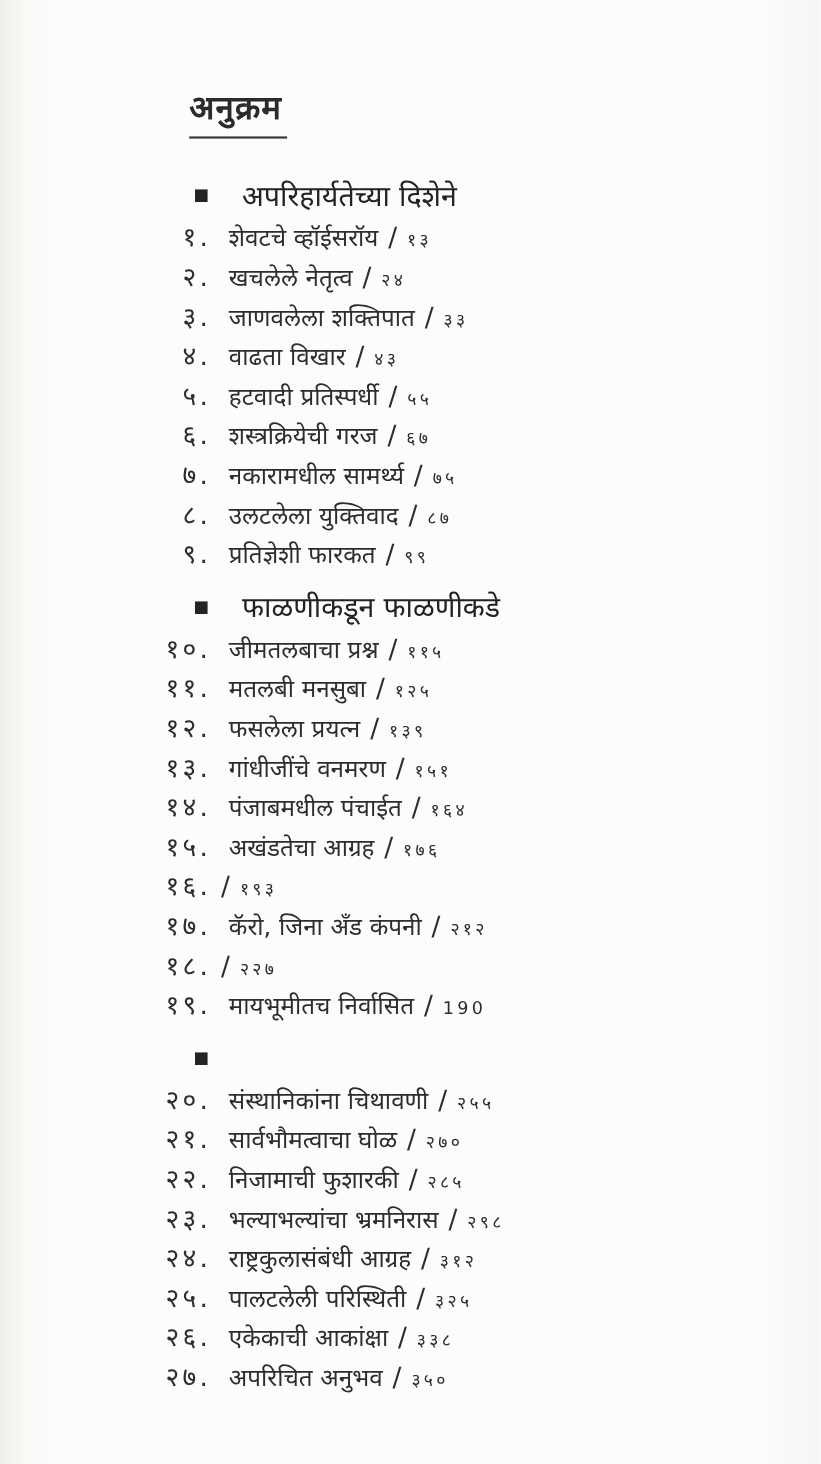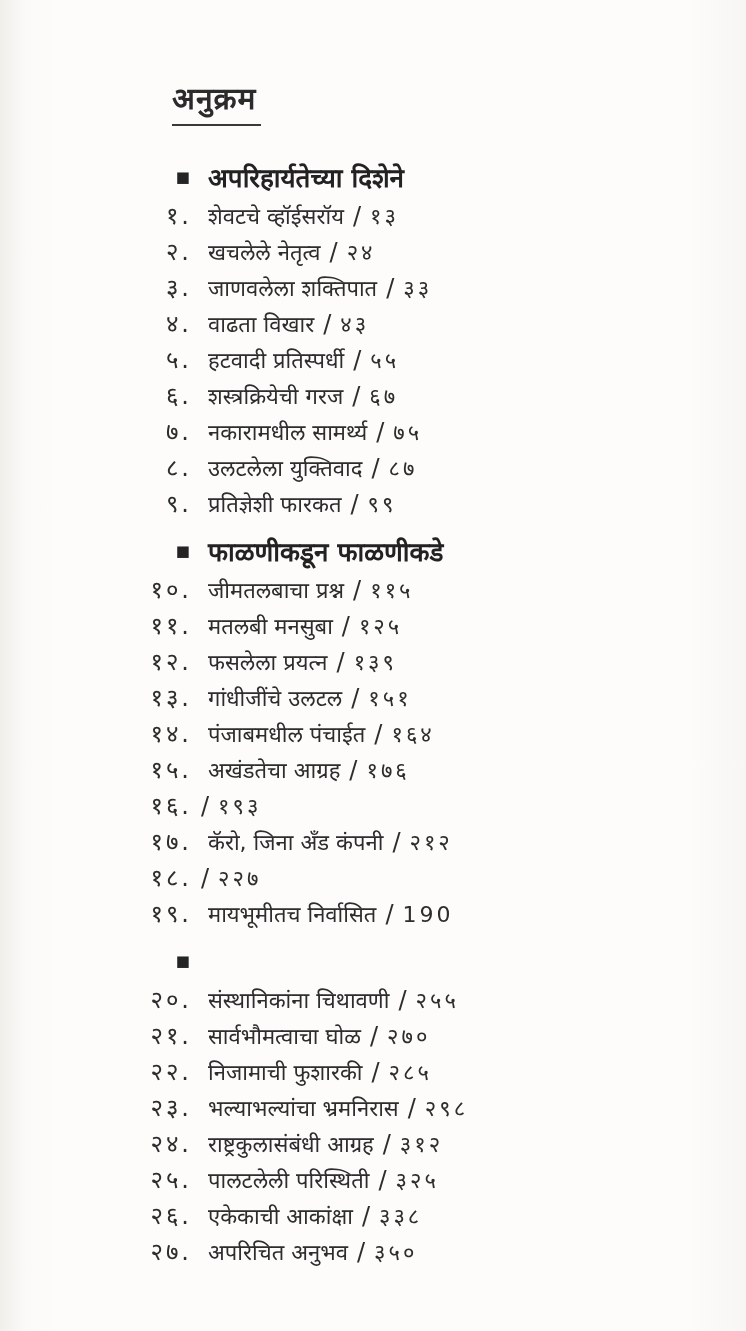--- a/index.html
+++ b/index.html
@@ -38,23 +38,23 @@
   .sec-bullet{
     width:60px;
     text-align:right;
     font-size:15px;
     line-height:1;
     color:#242424;
     padding-right:2px;
     box-sizing:border-box;
   }
   .sec-heading{
-    margin-left:16px;
+    margin-left:28px;
     font-size:26px;
-    font-weight:700;
+    font-weight:400;
     color:#222;
     white-space:nowrap;
   }
   .toc-row{
     display:flex;
     align-items:baseline;
     height:36px;
     line-height:36px;
   }
   .row-num{
@@ -70,21 +70,21 @@
     font-size:22px;
     color:#2d2d2d;
     white-space:nowrap;
   }
   .row-sep{
     margin:0 9px;
     font-size:24px;
     color:#2d2d2d;
   }
   .row-page{
-    font-size:22px;
+    font-size:16px;
     letter-spacing:3px;
     color:#2d2d2d;
   }
 </style>
 </head>
 <body>
 
 <div class="page">
   <h1 class="toc-title">अनुक्रम</h1>
   <div id="toc-sections">
@@ -166,21 +166,21 @@
           <span class="row-page">१२५</span>
         </div>
         <div class="toc-row">
           <span class="row-num">१२.</span>
           <span class="row-title">फसलेला प्रयत्न</span>
           <span class="row-sep">/</span>
           <span class="row-page">१३९</span>
         </div>
         <div class="toc-row">
           <span class="row-num">१३.</span>
-          <span class="row-title">गांधीजींचे उलटल</span>
+          <span class="row-title">गांधीजींचे वनमरण</span>
           <span class="row-sep">/</span>
           <span class="row-page">१५१</span>
         </div>
         <div class="toc-row">
           <span class="row-num">१४.</span>
           <span class="row-title">पंजाबमधील पंचाईत</span>
           <span class="row-sep">/</span>
           <span class="row-page">१६४</span>
         </div>
         <div class="toc-row">

